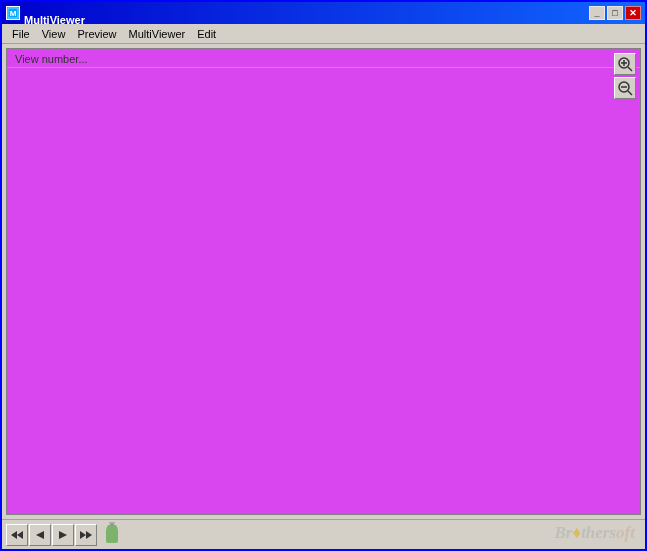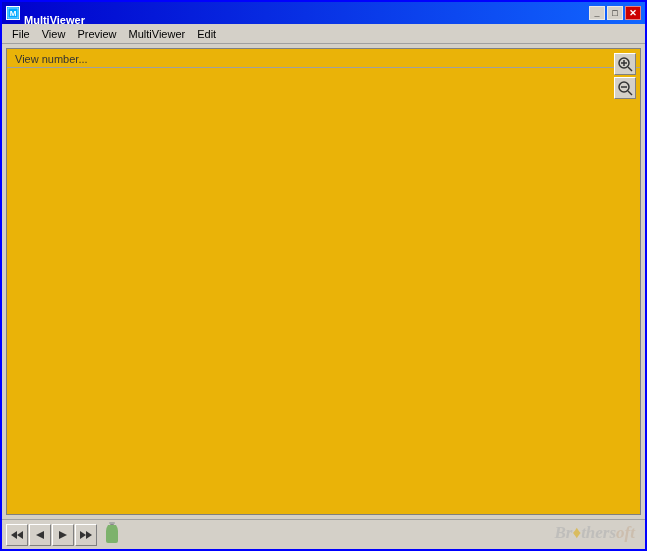--- a/index.html
+++ b/index.html
@@ -107,21 +107,21 @@
       display: flex;
       flex-direction: column;
       padding: 4px;
       overflow: hidden;
     }
 
     .view-area {
       flex: 1;
       position: relative;
       border: 1px solid #808080;
-      background: #eab308;
+      background: #d946ef;
       display: flex;
       flex-direction: column;
     }
 
     .view-label {
       position: absolute;
       top: 4px;
       left: 8px;
       font-size: 11px;
       color: #333;

